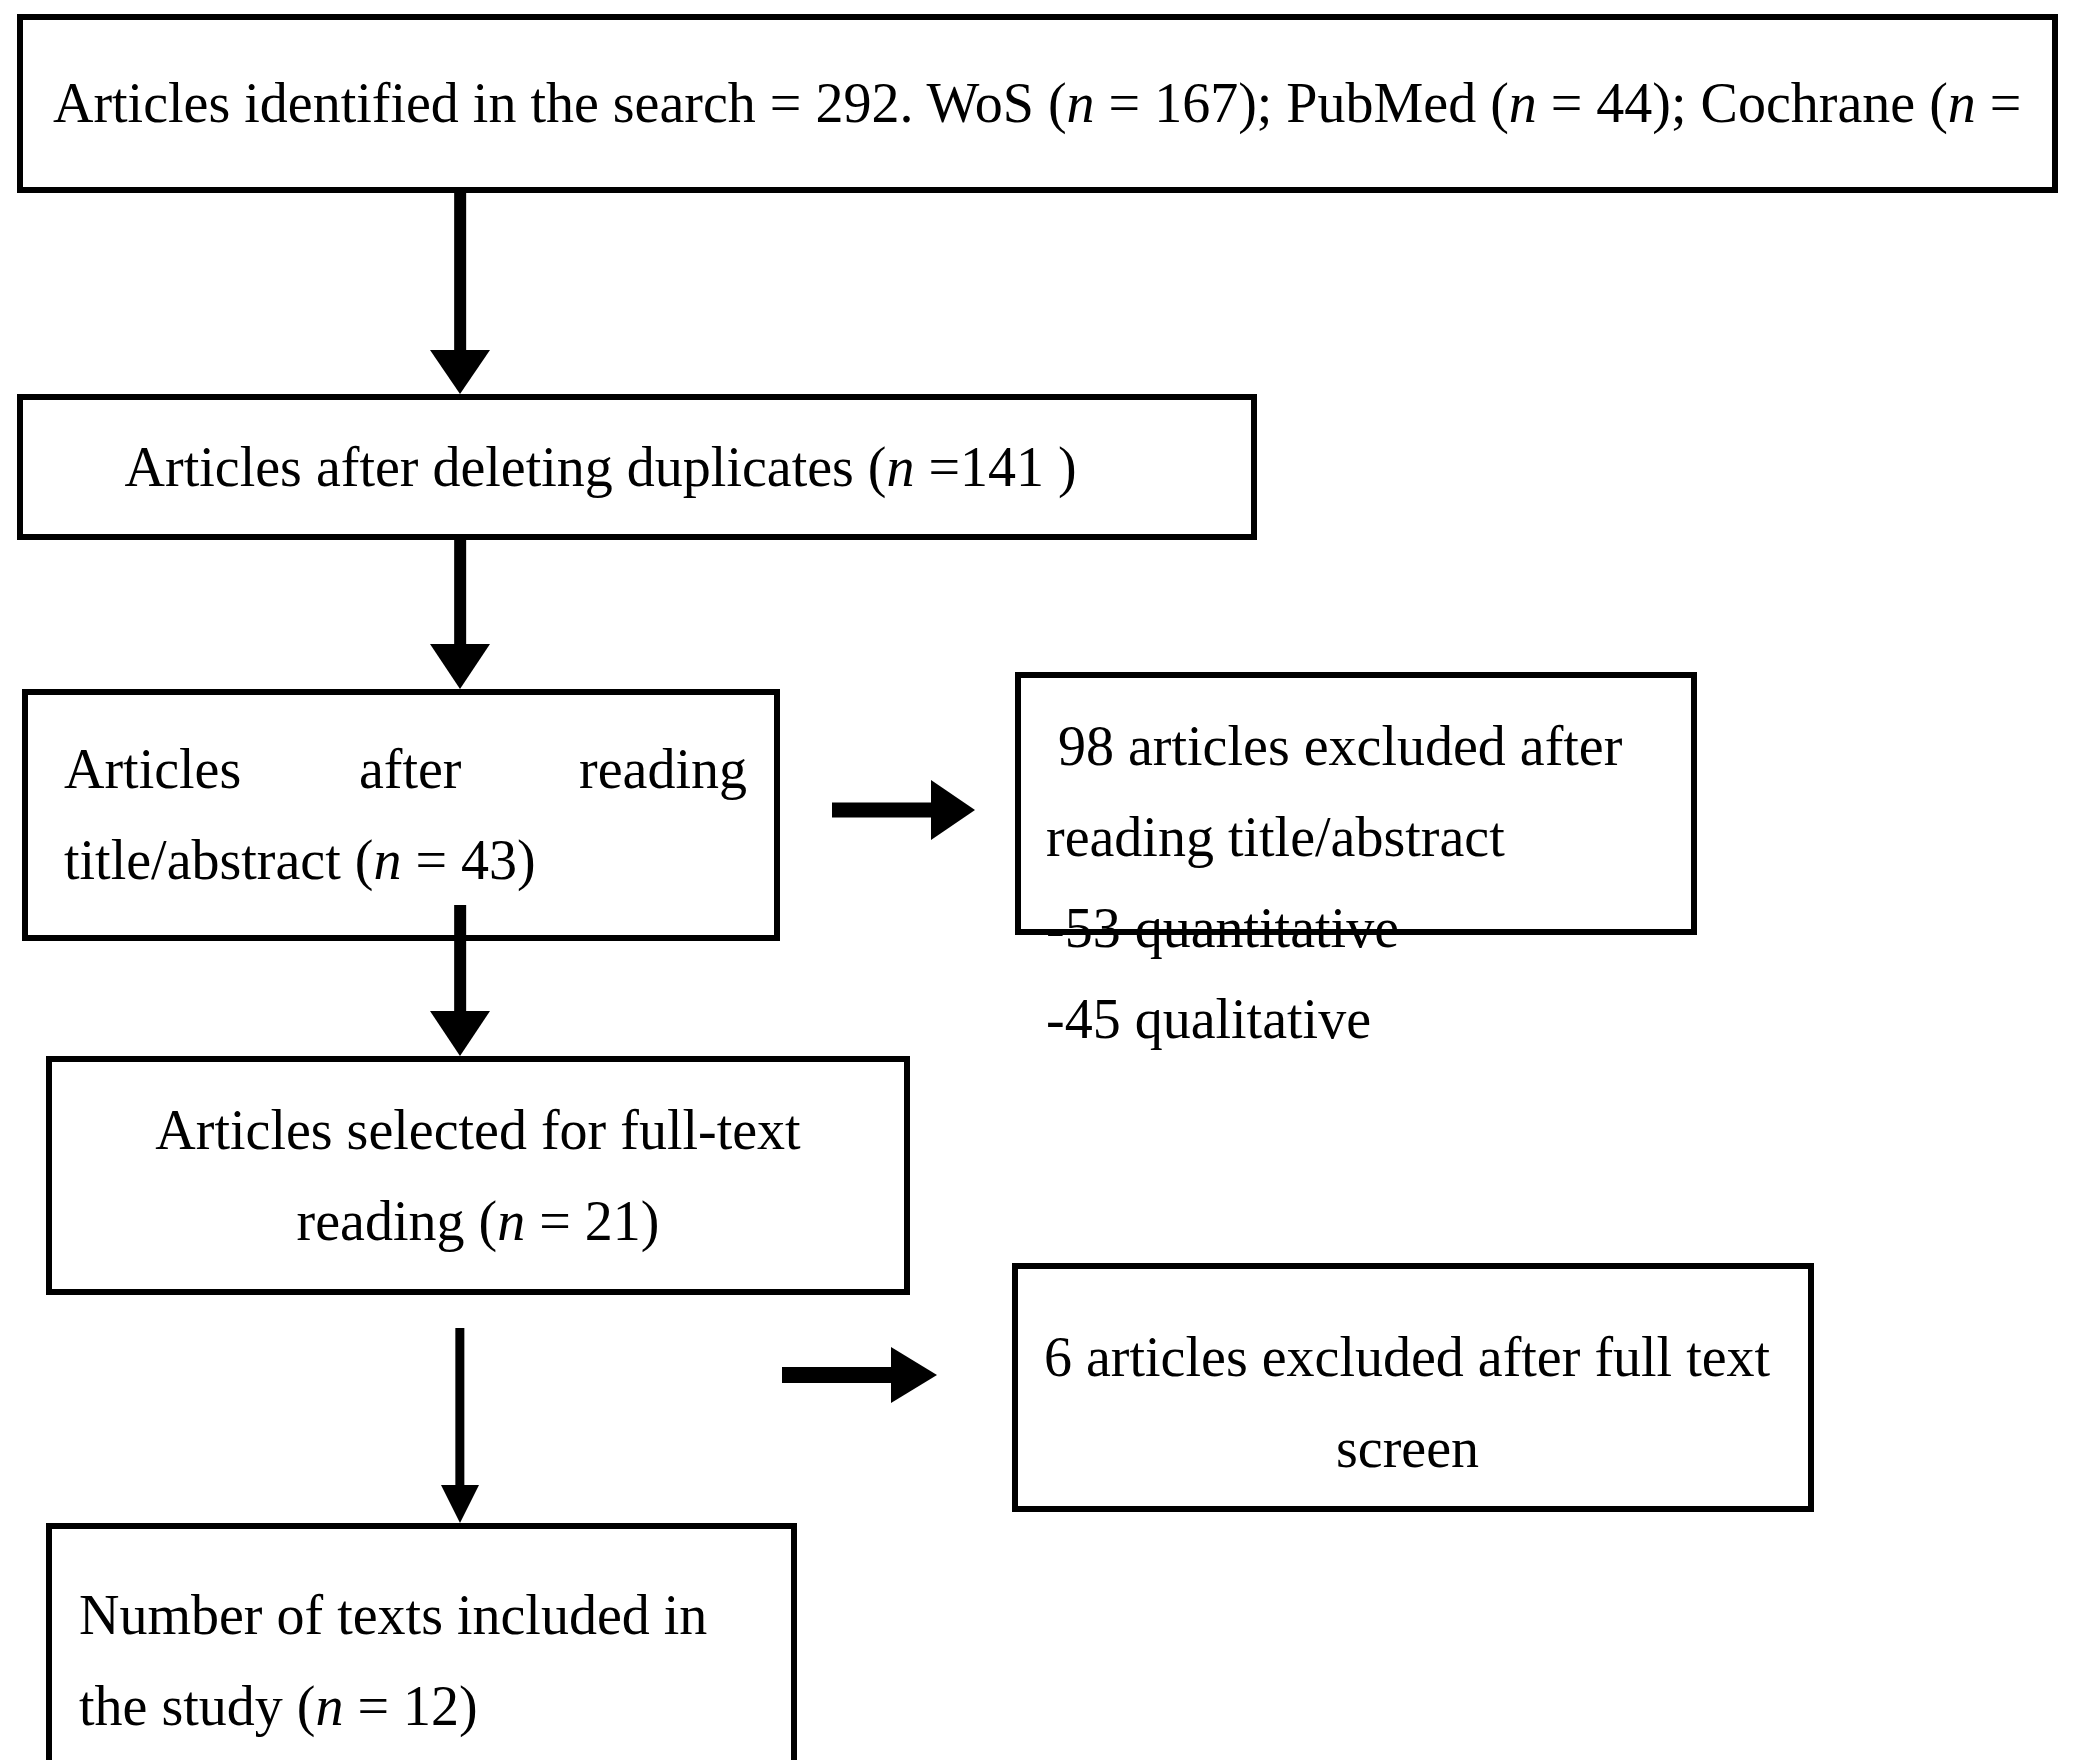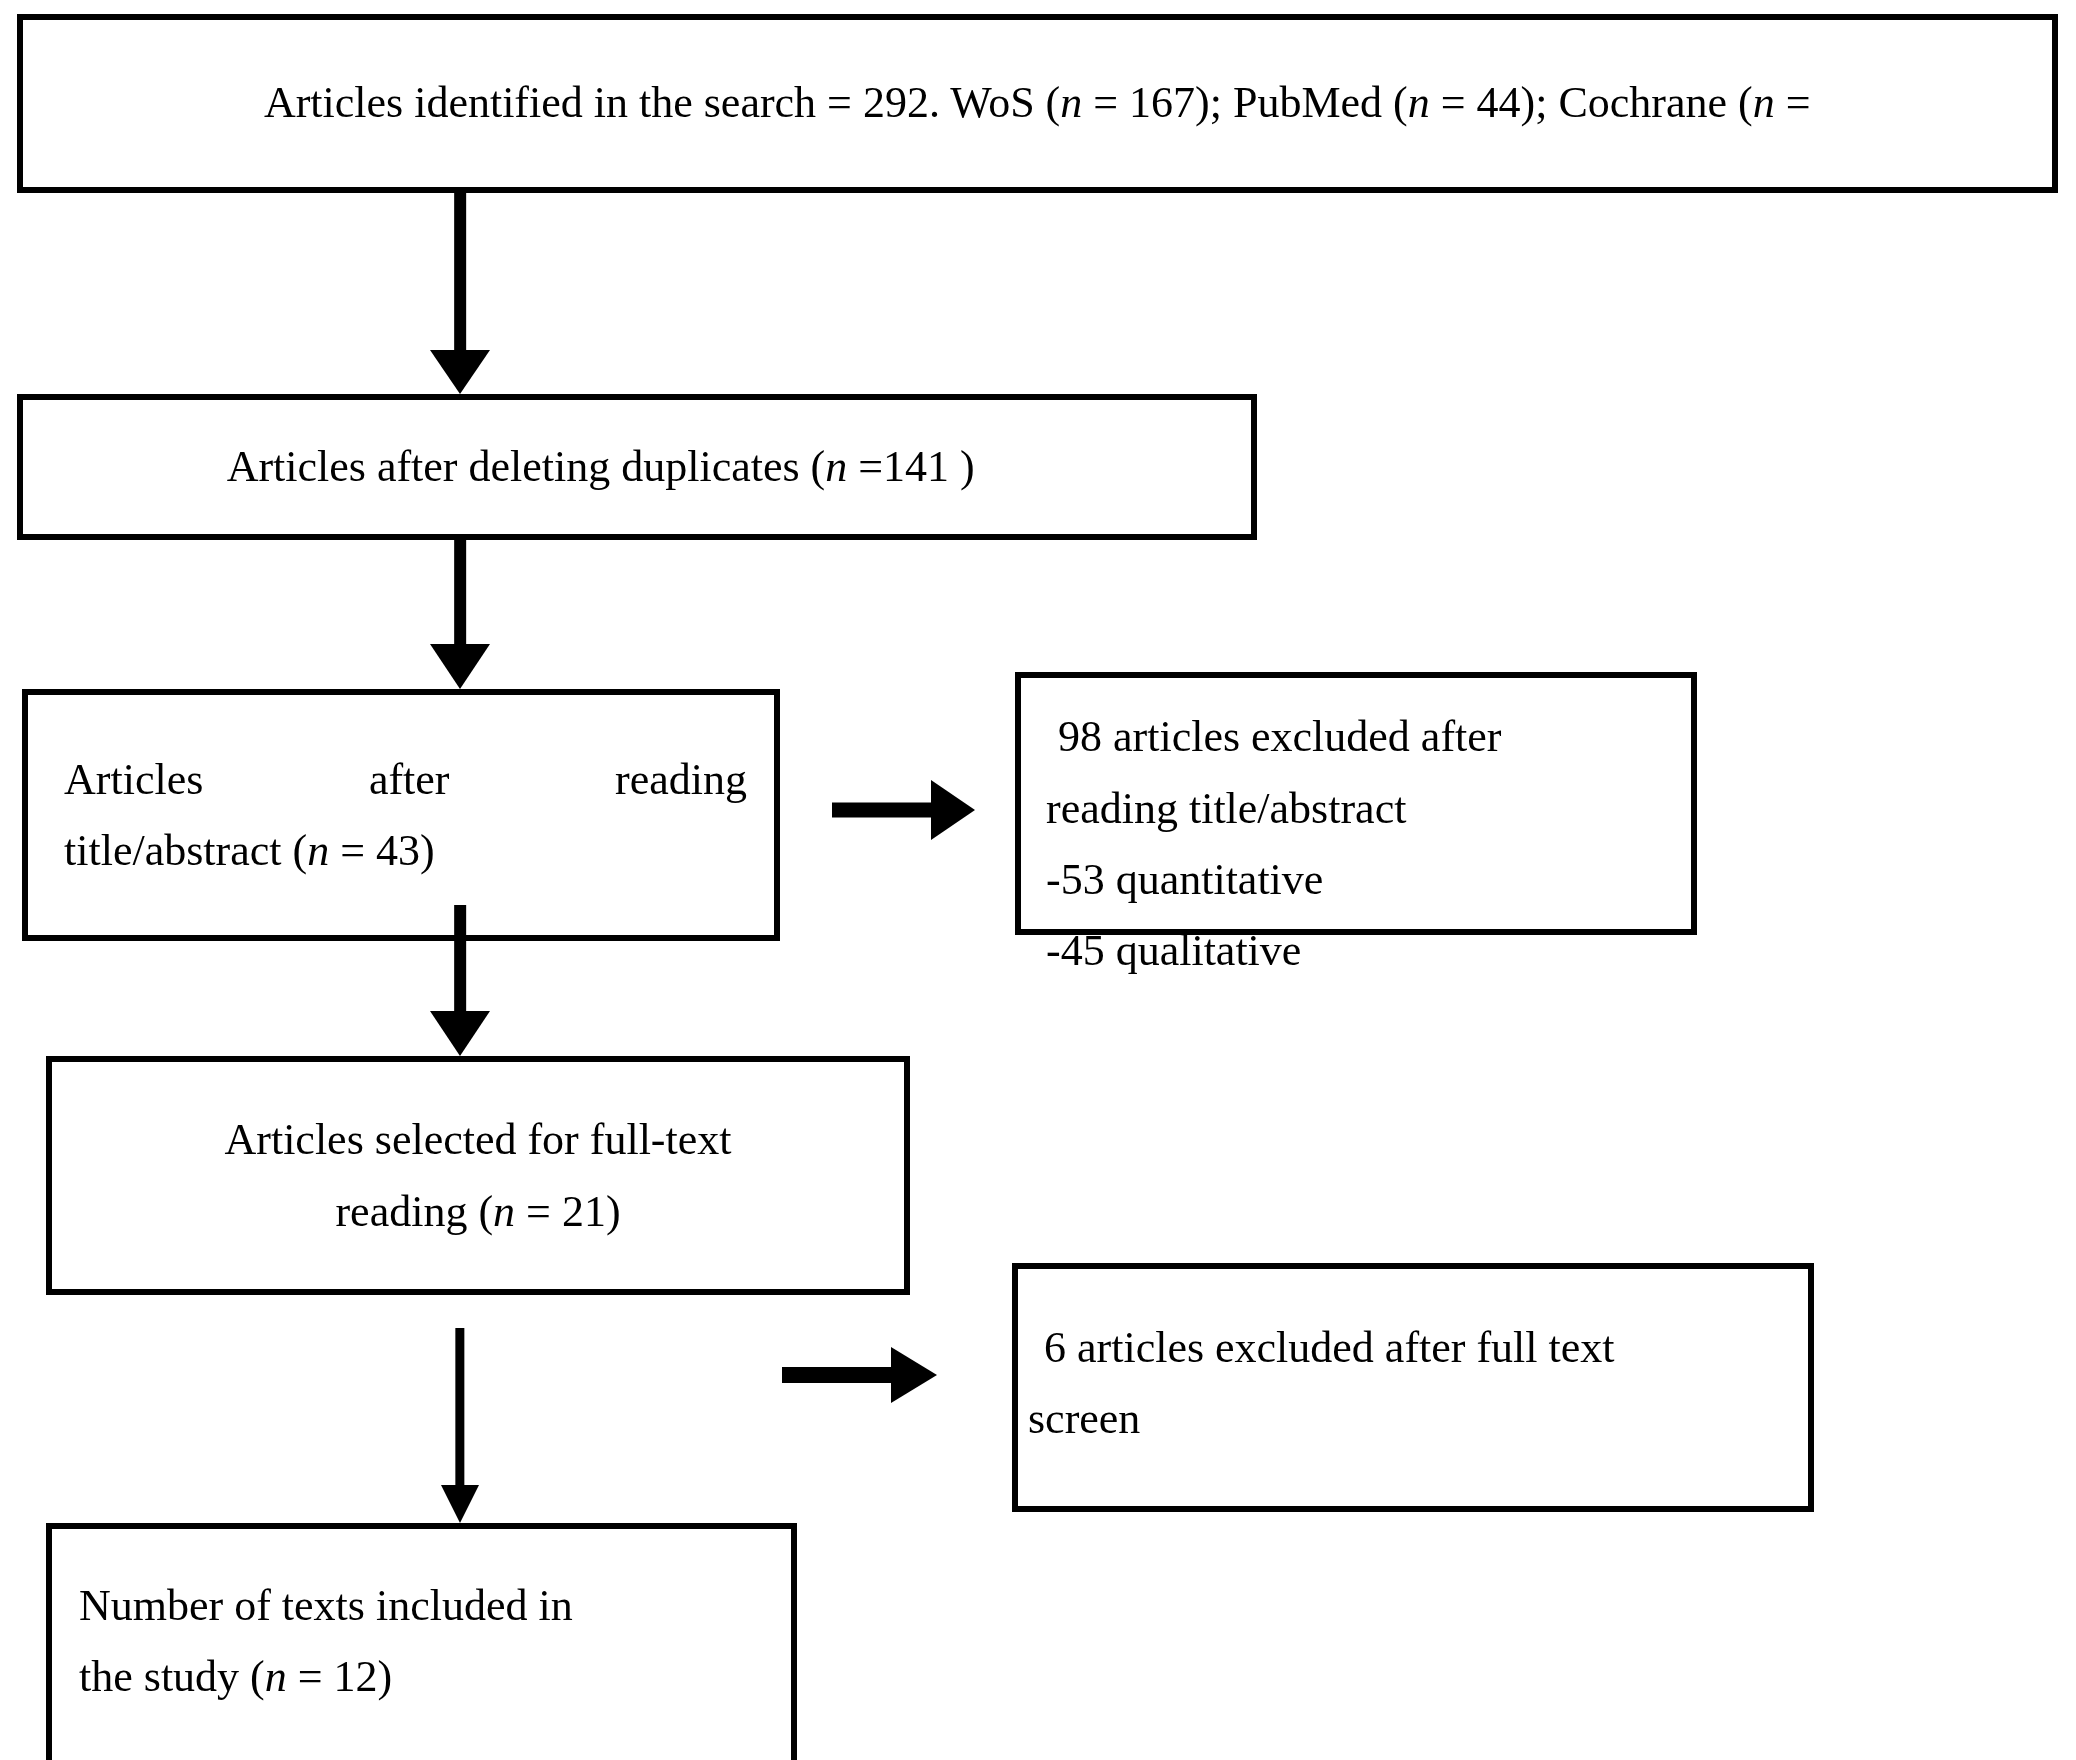--- a/index.html
+++ b/index.html
@@ -22,21 +22,21 @@
   .box {
     position: absolute;
     box-sizing: border-box;
     border: 6.2px solid #000000;
     background: #ffffff;
     display: flex;
     flex-direction: column;
     justify-content: center;
   }
   .box .txt {
-    font-size: 44px;
+    font-size: 56px;
     line-height: 1.62;
     color: #000000;
     padding: 0 21px;
   }
   .txt.center { text-align: center; }
   .txt.left   { text-align: left; }
   .txt.just   { text-align: justify; text-align-last: justify; }
   .txt .it {
     font-style: italic;
   }
@@ -170,21 +170,21 @@
 
   <div class="harrow" style="left:782px; top:1348px; width:155px; height:53px;">
     <div class="shaft" style="width:111px; height:16px;"></div>
     <div class="head" style="border-top-width:28px; border-bottom-width:28px; border-left-width:46px;"></div>
   </div>
 
   <div class="box" style="left:1012px; top:1263px; width:802px; height:249px; justify-content:flex-start; padding-top:43px;">
     <div class="txt left" style="padding-left:26px;">
       <span>6 articles excluded after full text</span>
     </div>
-    <div class="txt left" style="padding-left:10px;">
+    <div class="txt left" style="padding-left:10px;text-align:center;">
       <span>screen</span>
     </div>
   </div>
 
   <div class="box" style="left:46px; top:1523px; width:751px; height:247px; justify-content:flex-start; padding-top:41px;">
     <div class="txt left" style="padding-left:27px;">
       <span>Number of texts included in</span>
     </div>
     <div class="txt left" style="padding-left:27px;">
       <span>the study (<span class="it">n</span> = 12)</span>

